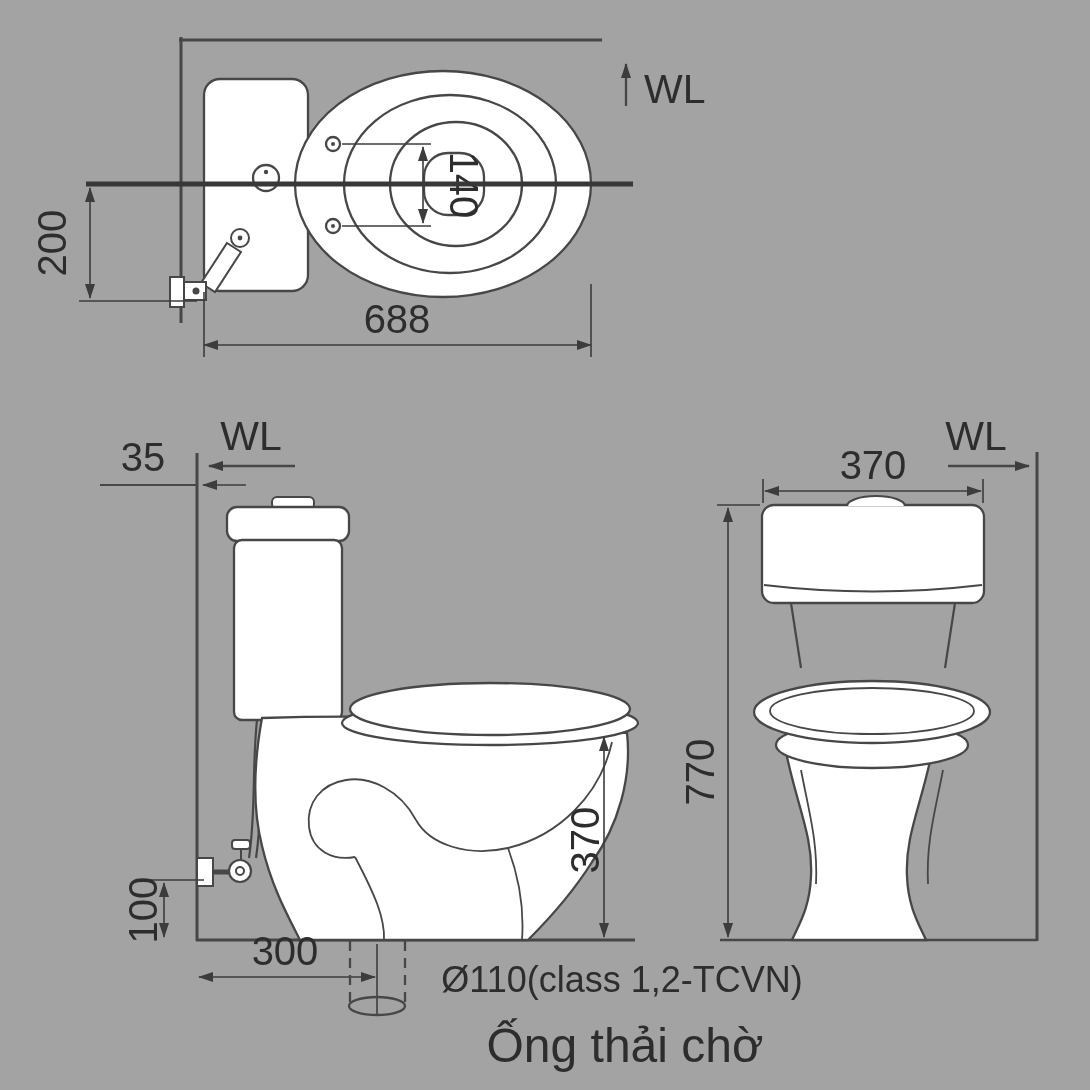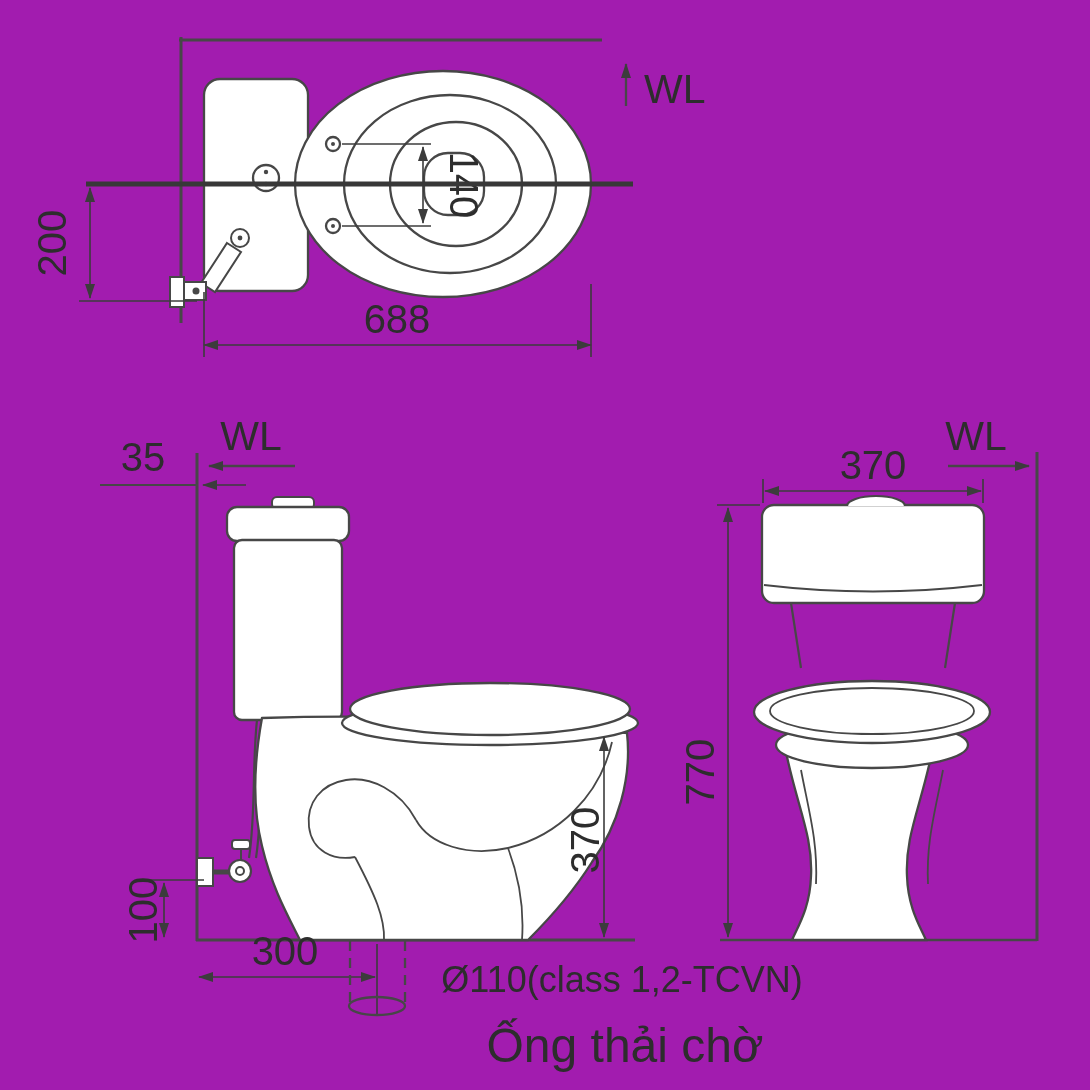--- a/index.html
+++ b/index.html
@@ -1,16 +1,16 @@
 <!DOCTYPE html>
 <html><head>
 <meta charset="utf-8">
 <style>
   html,body{margin:0;padding:0;background:#ffffff;}
-  .page{width:1090px;height:1090px;position:relative;background:#a21caf;overflow:hidden;}
+  .page{width:1090px;height:1090px;position:relative;background:#a3a3a3;overflow:hidden;}
   svg{display:block;}
   text{font-family:"Liberation Sans","DejaVu Sans",sans-serif;fill:#2d2d2d;}
   .ln{stroke:#474747;fill:none;stroke-linecap:butt;}
   .fw{fill:#ffffff;stroke:#474747;}
   .nf{fill:none;stroke:#474747;}
   .med{stroke-width:2.3;}
   .bold{stroke-width:3;}
   .dim{stroke:#3c3c3c;stroke-width:1.6;fill:none;}
   .dtxt{font-size:40px;}
   .wl{font-size:41px;}

